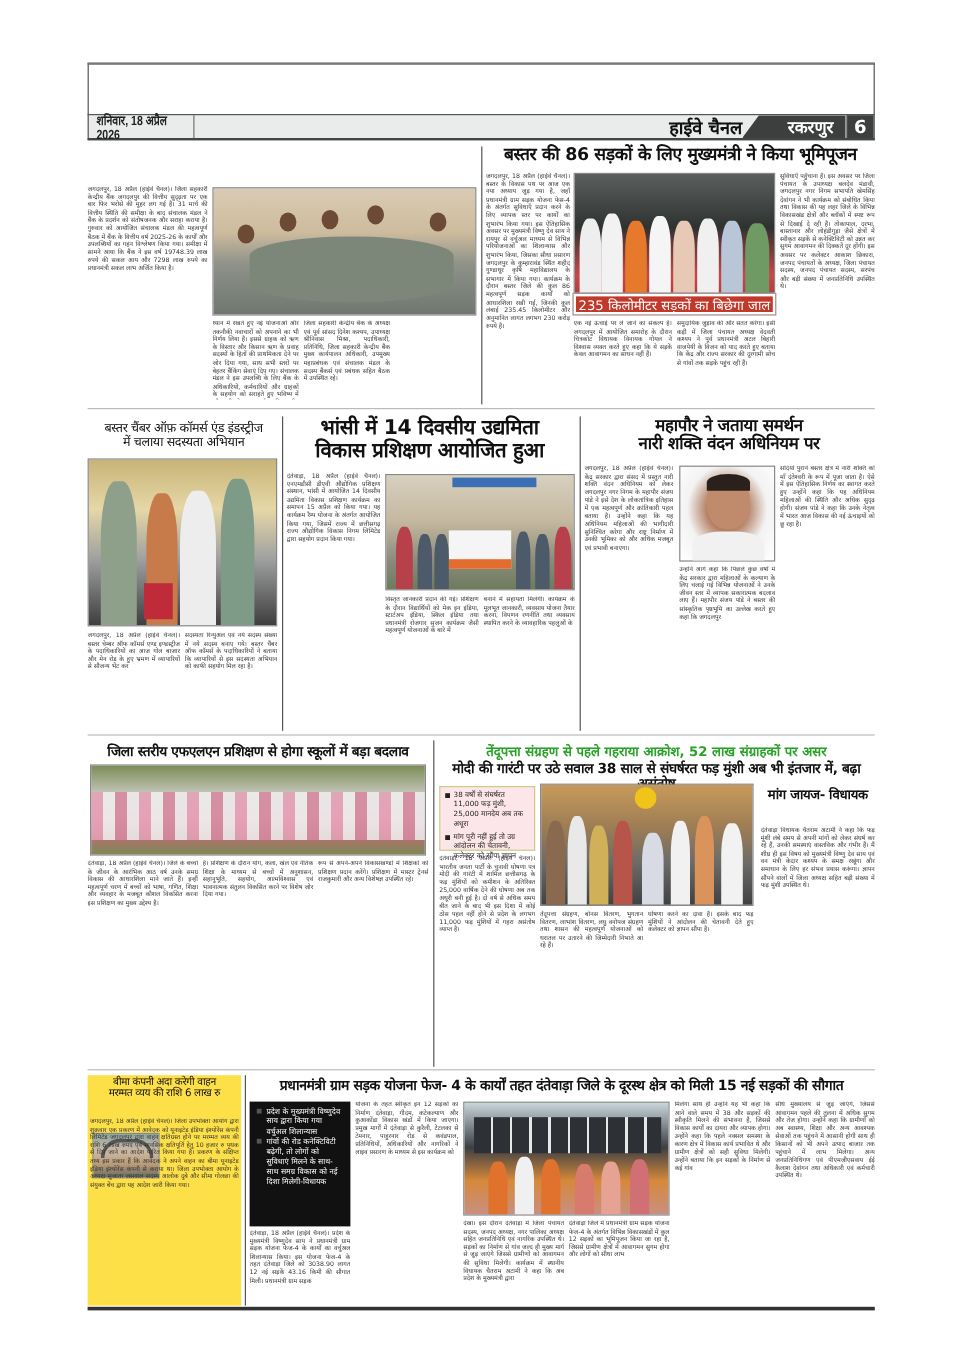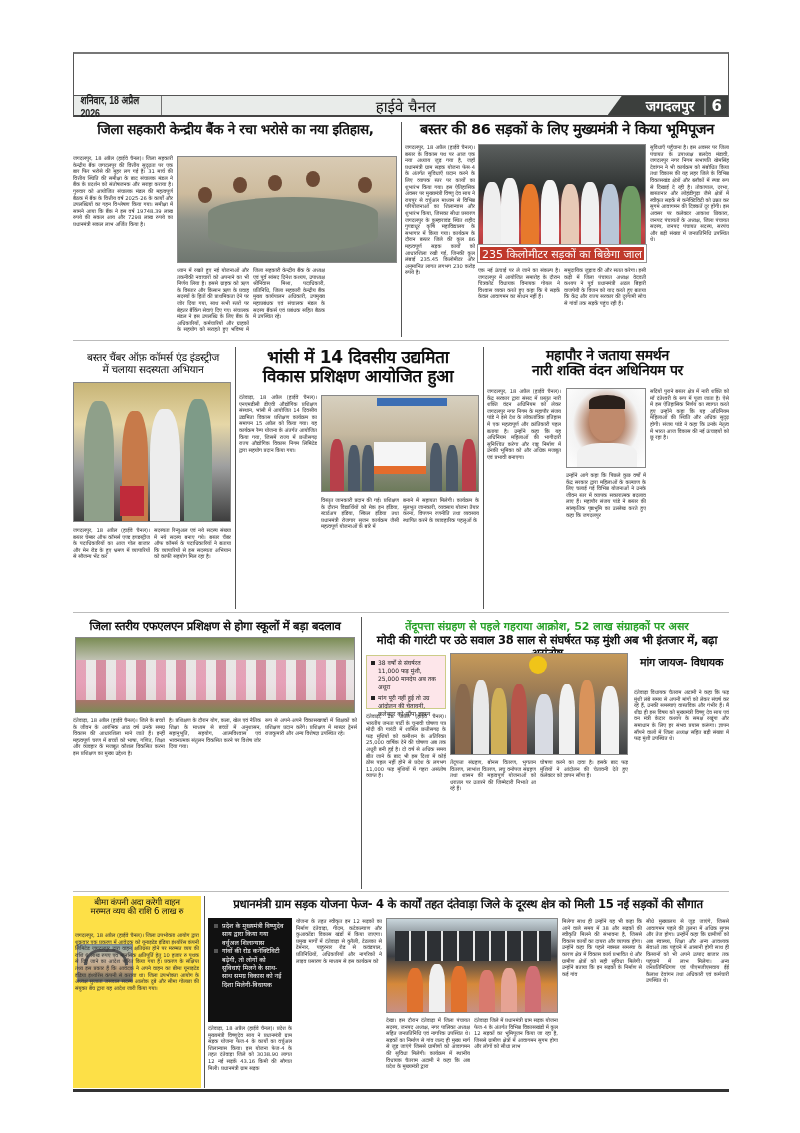--- a/index.html
+++ b/index.html
@@ -1,21 +1,21 @@
 <!DOCTYPE html>
 <html><head>
 <meta charset="utf-8">
 <style>
   * { box-sizing: border-box; margin: 0; padding: 0; }
   body { width: 800px; height: 1133px; background: #ffffff; font-family: "DejaVu Sans", sans-serif; position: relative; overflow: hidden; }
   .page { position: absolute; left: 73px; top: 52px; width: 656px; height: 1062px; }
   .topbox { position: absolute; left: 0; top: 0; width: 656px; height: 43px; border-top: 2px solid #777; border-left: 1px solid #555; border-right: 1px solid #555; }
   .masthead { position: absolute; left: 0; top: 43px; width: 656px; height: 22px; background: #e9ecea; border: 1px solid #555; border-bottom: 2px solid #444; display: flex; align-items: center; }
   .mh-date { font-family: "Liberation Sans", sans-serif; font-size: 11px; font-weight: bold; color: #222; padding: 0 8px; border-right: 1px solid #555; height: 100%; display: flex; align-items: center; transform: scaleX(0.8); transform-origin: left; width: 110px; }
-  .mh-title { flex: 1; text-align: center; font-size: 15px; font-weight: normal; color: #111; padding-left: 20px; }
+  .mh-title { flex: 1; text-align: right; font-size: 15px; font-weight: bold; color: #111; padding-left: 20px; }
   .mh-city { background: #3c3f3d; color: #fff; font-size: 14px; font-weight: bold; height: 100%; display: flex; align-items: center; padding: 0 10px 0 38px; clip-path: polygon(14px 0, 100% 0, 100% 100%, 0 100%); }
   .mh-page { background: #3c3f3d; color: #fff; font-weight: bold; font-size: 15px; height: 100%; display: flex; align-items: center; padding: 0 6px; border-left: 1px solid #888; }
 
   .hl { position: absolute; font-weight: bold; color: #111; line-height: 1.1; text-align: center; letter-spacing: -0.3px; }
   .col-text { position: absolute; font-size: 5.2px; line-height: 6.6px; color: #333; text-align: justify; overflow: hidden; }
   .photo { position: absolute; overflow: hidden; border: 1px solid #888; }
   .vrule { position: absolute; width: 1px; background: #555; }
   .hrule { position: absolute; height: 1px; background: #bbb; }
 
   .caption-bar { position: absolute; background: #c0392b; color: #fff; font-weight: normal; font-size: 11px; text-align: center; border: 2px solid #fff; box-shadow: 0 0 0 1px #999; display:flex; align-items:center; justify-content:center; }
@@ -45,27 +45,26 @@
 </head>
 <body>
 
 <div class="page">
 
   <div class="topbox"></div>
 
   <div class="masthead">
     <div class="mh-date">शनिवार, 18 अप्रैल 2026</div>
     <div class="mh-title">हाईवे चैनल</div>
-    <div class="mh-city">जगदलपुर</div>
+    <div class="mh-city">रकरणुर</div>
     <div class="mh-page">6</div>
   </div>
 
   <div>
     <div class="hl" style="left:0; top:70px; width:325px; font-size:13.5px;">
-      <div>जिला सहकारी केन्द्रीय बैंक ने रचा भरोसे का नया इतिहास,</div>
     </div>
     <div class="col-text" style="left:0; top:103px; width:100px; height:178px;">जगदलपुर, 18 अप्रैल (हाईवे चैनल)। जिला सहकारी केन्द्रीय बैंक जगदलपुर की वित्तीय सुदृढ़ता पर एक बार फिर भरोसे की मुहर लग गई है। 31 मार्च की वित्तीय स्थिति की समीक्षा के बाद संचालक मंडल ने बैंक के प्रदर्शन को संतोषजनक और सराहा कराया है। गुरुवार को आयोजित संचालक मंडल की महत्वपूर्ण बैठक में बैंक के वित्तीय वर्ष 2025-26 के कार्यों और उपलब्धियों का गहन विश्लेषण किया गया। समीक्षा में सामने आया कि बैंक ने इस वर्ष 19748.39 लाख रुपये की सकल आय और 7298 लाख रुपये का प्रधानमंत्री सकल लाभ अर्जित किया है।</div>
     <div class="photo scene-meeting" style="left:104px; top:104px; width:220px; height:107px;">
       <div style="position:absolute;left:30px;top:40px;width:170px;height:55px;background:#7d8779;border-radius:50%/30%;"></div>
       <div class="head" style="left:20px;top:30px;width:14px;height:16px;"></div>
       <div class="head" style="left:55px;top:20px;width:14px;height:16px;"></div>
       <div class="head" style="left:90px;top:18px;width:14px;height:16px;"></div>
       <div class="head" style="left:128px;top:14px;width:14px;height:16px;"></div>
       <div class="head" style="left:180px;top:20px;width:14px;height:16px;"></div>
     </div>

